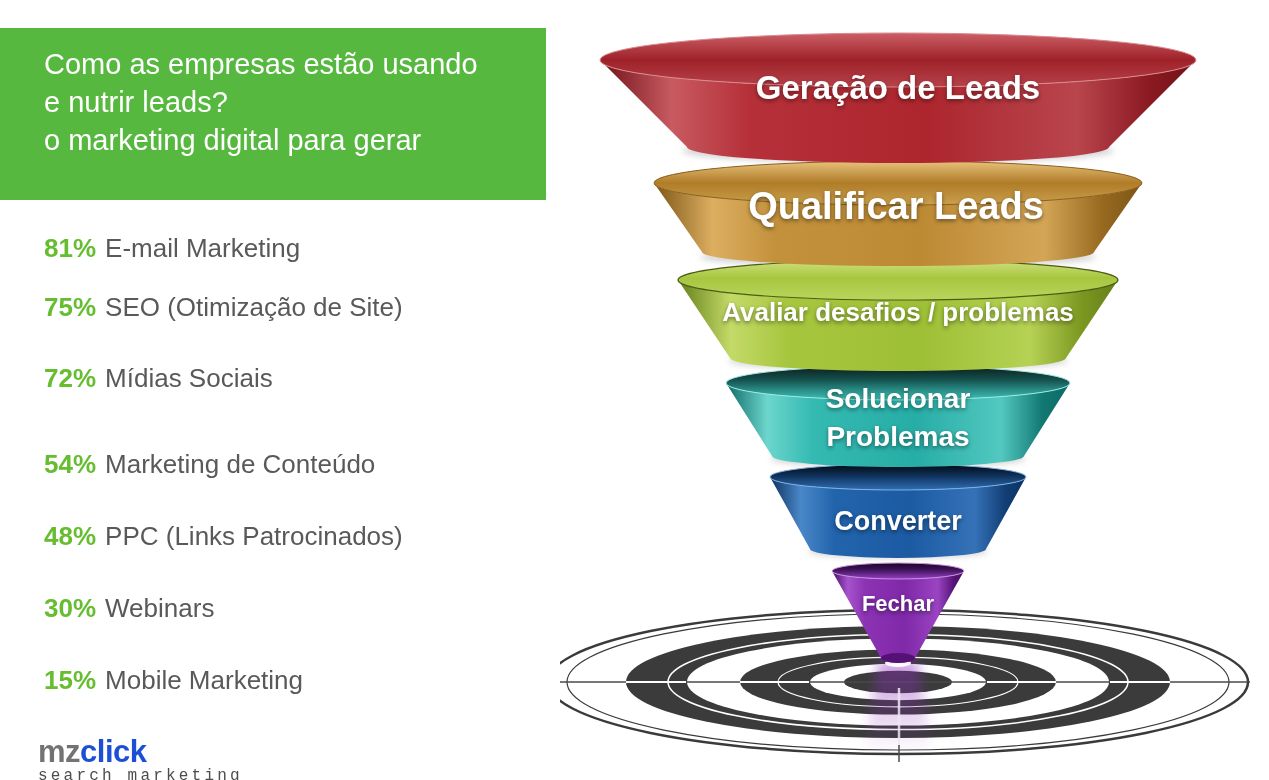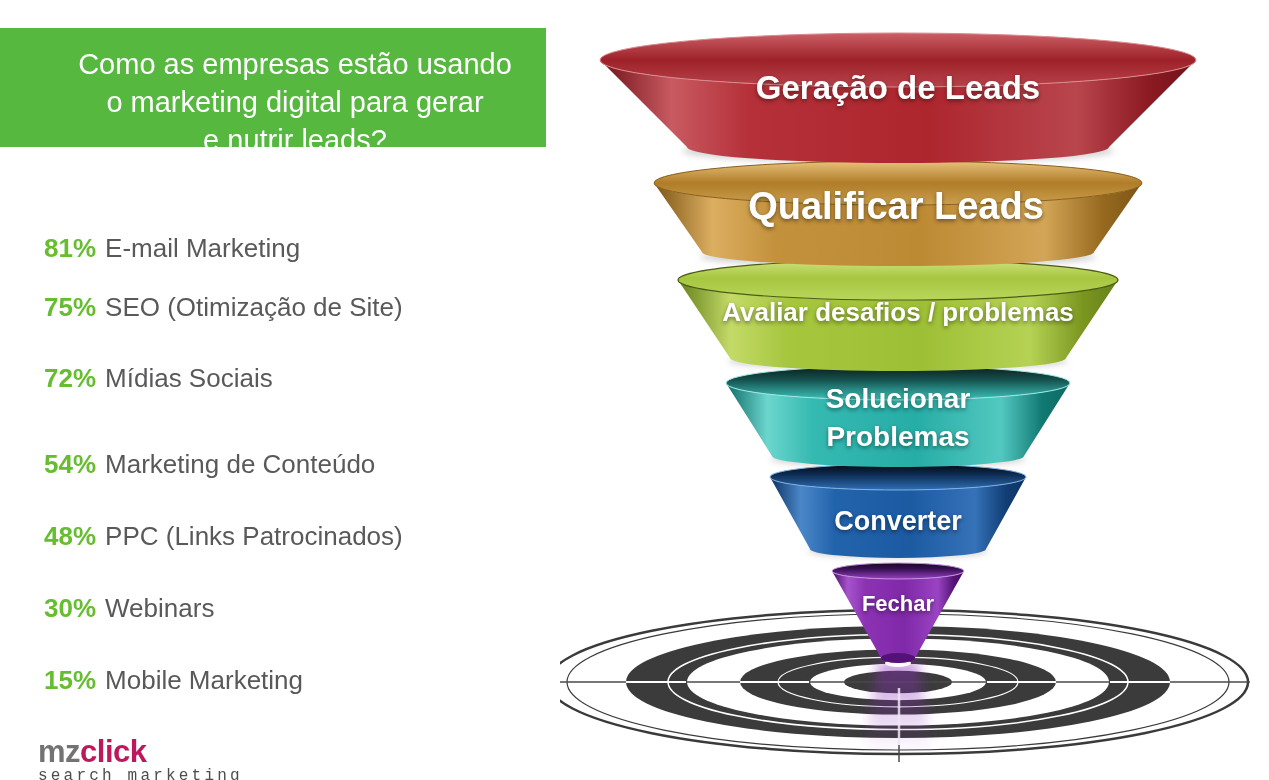--- a/index.html
+++ b/index.html
@@ -1,51 +1,51 @@
 <!DOCTYPE html>
 <html><head>
 <meta charset="utf-8">
 <style>
   html,body{margin:0;padding:0;background:#ffffff;}
   .canvas{
     position:relative;width:1269px;height:780px;background:#ffffff;overflow:hidden;
     font-family:"Liberation Sans",sans-serif;
   }
   .header-box{
-    position:absolute;left:0;top:28px;width:546px;height:119px;
+    position:absolute;left:0;top:28px;width:546px;height:172px;
     background:#56b83f;color:#ffffff;box-sizing:border-box;
-    padding:17px 0 0 44px;font-size:29px;line-height:38px;font-weight:400;text-align:center;
+    padding:17px 0 0 44px;font-size:29px;line-height:38px;font-weight:400;
   }
   .stats{margin:0;padding:0;}
   .stat{
     position:absolute;left:44px;list-style:none;font-size:26px;
     color:#59595b;white-space:nowrap;line-height:30px;text-align:center;
   }
   .pct{color:#66bd2f;font-weight:bold;margin-right:9px;}
   .logo{position:absolute;left:38px;top:736px;}
   .logo-name{font-size:31px;font-weight:bold;letter-spacing:-0.5px;line-height:1.0;}
   .logo-mz{color:#737373;}
-  .logo-click{color:#be185d;}
+  .logo-click{color:#1d4ed8;}
   .logo-tag{font-size:16px;letter-spacing:3.2px;color:#4d4d4d;margin-top:0;font-family:Liberation Mono, monospace;}
   svg.funnel{position:absolute;left:560px;top:0;}
   .bandlabel{
     fill:#ffffff;font-weight:bold;text-anchor:middle;
     font-family:"Liberation Sans",sans-serif;
     text-shadow:0 2px 4px rgba(0,0,0,0.45);
   }
 </style>
 </head>
 <body>
 
 <div class="canvas">
 
   <div class="header-box">
     <div>Como as empresas estão usando</div>
+    <div>e nutrir leads?</div>
     <div>o marketing digital para gerar</div>
-    <div>e nutrir leads?</div>
   </div>
 
   <ul class="stats">
     <li class="stat" style="top:233px">
       <span class="pct">81%</span><span class="lbl">E-mail Marketing</span>
     </li>
     <li class="stat" style="top:292px">
       <span class="pct">75%</span><span class="lbl">SEO (Otimização de Site)</span>
     </li>
     <li class="stat" style="top:363px">

